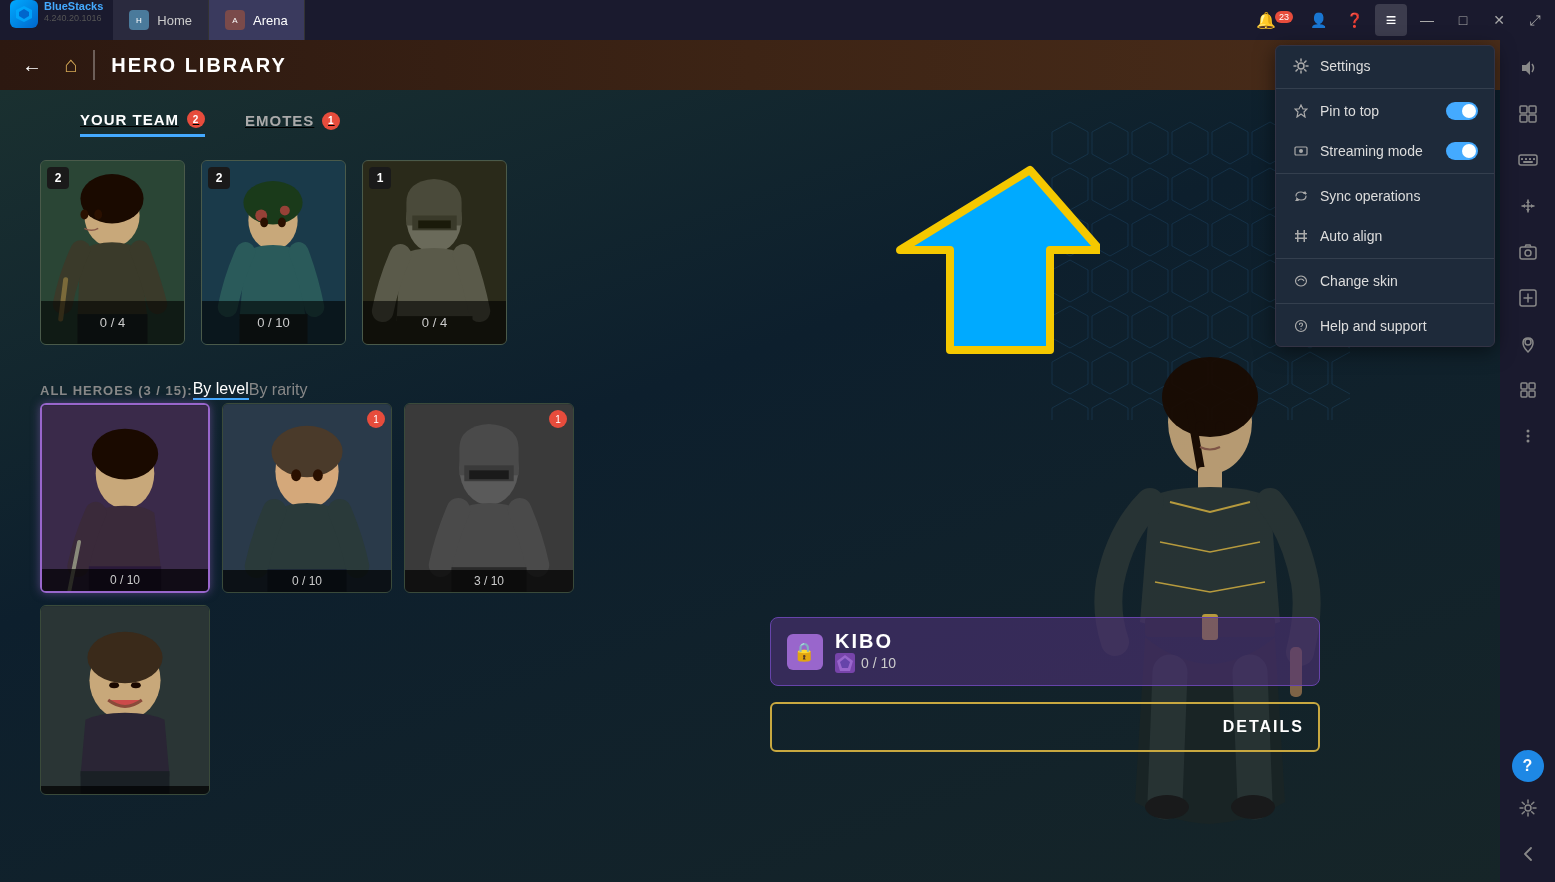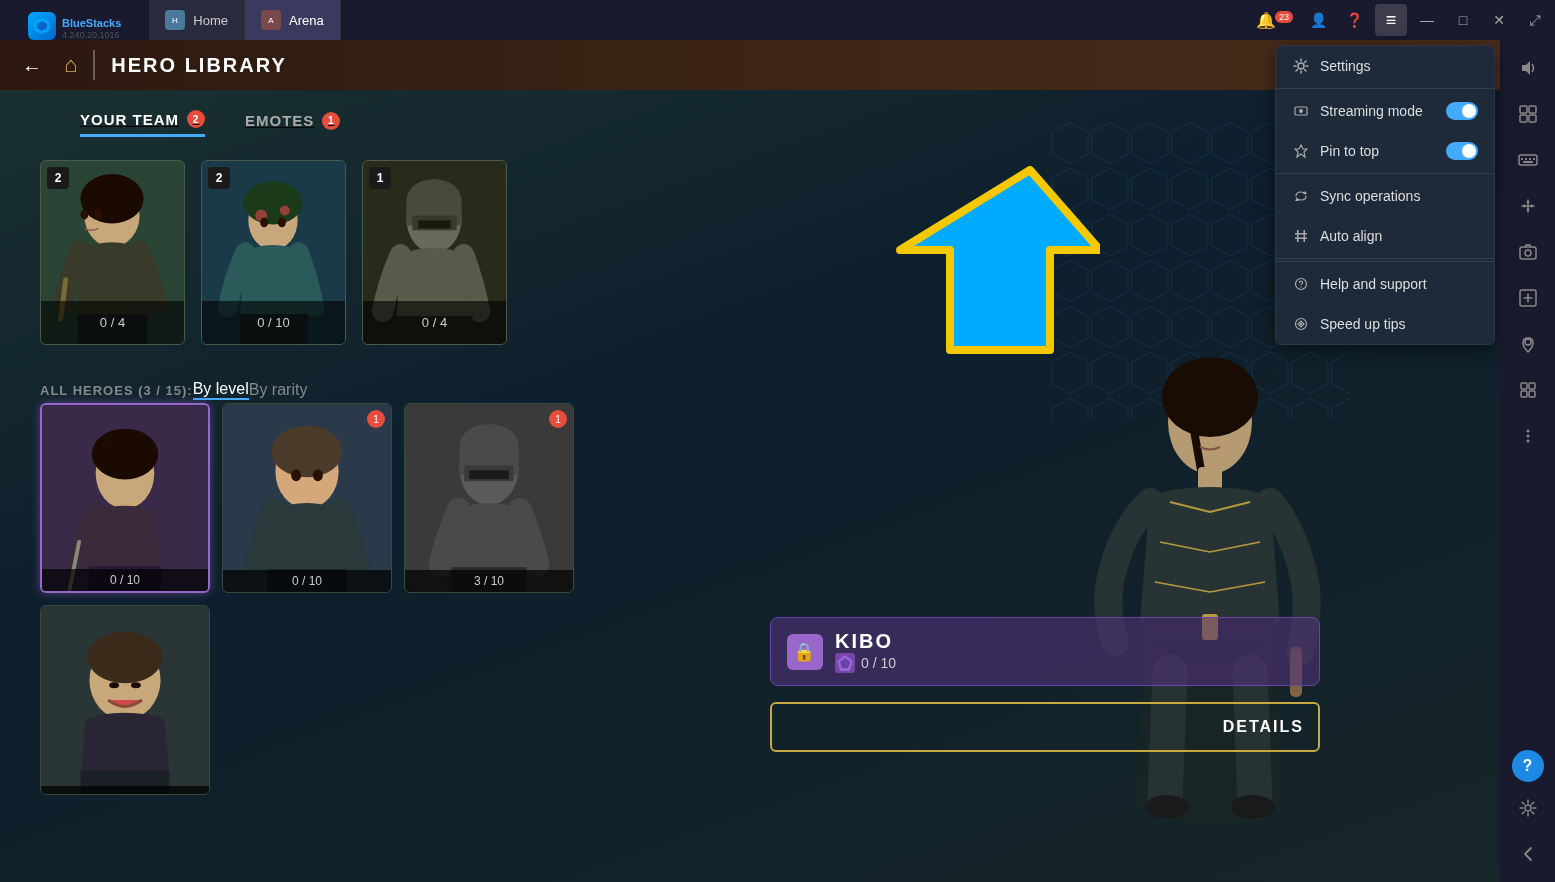--- a/index.html
+++ b/index.html
@@ -23,23 +23,23 @@
       z-index: 100;
     }
     .title-bar-left {
       display: flex;
       align-items: center;
       gap: 0;
       height: 100%;
     }
     .bs-logo-area {
       display: flex;
-      align-items: flex-end;
+      align-items: flex-start;
       gap: 6px;
-      padding: 0 28px;
+      padding: 0 10px;
       height: 100%;
       background: #1a1a2e;
     }
     .bs-logo {
       width: 28px;
       height: 28px;
       background: linear-gradient(135deg, #00aaff, #0066cc);
       border-radius: 6px;
       display: flex;
       align-items: center;
@@ -827,35 +827,35 @@
         <path d="M8,1 L8,3 M8,13 L8,15 M1,8 L3,8 M13,8 L15,8 M3,3 L4.5,4.5 M11.5,11.5 L13,13 M13,3 L11.5,4.5 M4.5,11.5 L3,13" stroke="#aaa" stroke-width="1.5" stroke-linecap="round"></path>
       </svg>
     </div>
     <span>Settings</span>
   </div>
   <div class="menu-divider"></div>
 
   <div class="menu-item">
     <div class="menu-icon">
       <svg width="14" height="14" viewBox="0 0 14 14">
+        <path d="M7,1 L9,5 L13,5 L10,8 L11,13 L7,10 L3,13 L4,8 L1,5 L5,5 Z" fill="none" stroke="#aaa" stroke-width="1.2"></path>
+      </svg>
+    </div>
+    <span>Pin to top</span>
+    <div class="toggle-switch"></div>
+  </div>
+
+  <div class="menu-item">
+    <div class="menu-icon">
+      <svg width="14" height="14" viewBox="0 0 14 14">
         <rect x="1" y="3" width="12" height="8" rx="1" fill="none" stroke="#aaa" stroke-width="1.2"></rect>
         <circle cx="7" cy="7" r="2" fill="#aaa"></circle>
       </svg>
     </div>
     <span>Streaming mode</span>
-    <div class="toggle-switch"></div>
-  </div>
-
-  <div class="menu-item">
-    <div class="menu-icon">
-      <svg width="14" height="14" viewBox="0 0 14 14">
-        <path d="M7,1 L9,5 L13,5 L10,8 L11,13 L7,10 L3,13 L4,8 L1,5 L5,5 Z" fill="none" stroke="#aaa" stroke-width="1.2"></path>
-      </svg>
-    </div>
-    <span>Pin to top</span>
     <div class="toggle-switch"></div>
   </div>
   <div class="menu-divider"></div>
 
   <div class="menu-item">
     <div class="menu-icon">
       <svg width="14" height="14" viewBox="0 0 14 14">
         <path d="M2,7 Q2,3 7,3 Q10,3 11.5,5" stroke="#aaa" stroke-width="1.2" fill="none" stroke-linecap="round"></path>
         <path d="M12,7 Q12,11 7,11 Q4,11 2.5,9" stroke="#aaa" stroke-width="1.2" fill="none" stroke-linecap="round"></path>
         <polygon points="11,2 13,5 9,5" fill="#aaa"></polygon>
@@ -871,43 +871,42 @@
         <rect x="1" y="4" width="12" height="1.5" fill="#aaa"></rect>
         <rect x="1" y="8.5" width="12" height="1.5" fill="#aaa"></rect>
         <rect x="3" y="1" width="1.5" height="12" fill="#aaa"></rect>
         <rect x="9.5" y="1" width="1.5" height="12" fill="#aaa"></rect>
       </svg>
     </div>
     <span>Auto align</span>
   </div>
   <div class="menu-divider"></div>
 
+  <div class="menu-item">
+    <div class="menu-icon">
+      <svg width="14" height="14" viewBox="0 0 14 14">
+        <path d="M7,2 Q10,2 12,5 Q13,7 12,9 Q10,12 7,12 Q4,12 2,9 Q1,7 2,5 Q4,2 7,2 Z" fill="none" stroke="#aaa" stroke-width="1.2"></path>
+        <path d="M4,7 Q5,5 7,5 Q9,5 10,7" stroke="#aaa" stroke-width="1.2" fill="none"></path>
+      </svg>
+    </div>
+    <span>Change skin</span>
+  </div>
   <div class="menu-divider"></div>
 
   <div class="menu-item">
     <div class="menu-icon">
       <svg width="14" height="14" viewBox="0 0 14 14">
         <circle cx="7" cy="7" r="5.5" fill="none" stroke="#aaa" stroke-width="1.2"></circle>
         <path d="M5.5,5.5 Q5.5,4 7,4 Q8.5,4 8.5,5.5 Q8.5,7 7,7.5" stroke="#aaa" stroke-width="1.2" fill="none" stroke-linecap="round"></path>
         <circle cx="7" cy="10" r="0.7" fill="#aaa"></circle>
       </svg>
     </div>
     <span>Help and support</span>
   </div>
 
-  <div class="menu-item">
-    <div class="menu-icon">
-      <svg width="14" height="14" viewBox="0 0 14 14">
-        <circle cx="7" cy="7" r="5.5" fill="none" stroke="#aaa" stroke-width="1.2"></circle>
-        <path d="M4,7 L7,4 L10,7 L7,10 Z" fill="none" stroke="#aaa" stroke-width="1.2"></path>
-        <circle cx="7" cy="7" r="1.2" fill="#aaa"></circle>
-      </svg>
-    </div>
-    <span>Speed up tips</span>
-  </div>
 </div>
 
 <div class="right-sidebar">
   <div class="sidebar-icon">
     <svg width="20" height="20" viewBox="0 0 20 20">
       <polygon points="4,7 8,7 12,3 12,17 8,13 4,13" fill="#888"></polygon>
       <path d="M14,6 Q17,10 14,14" stroke="#888" stroke-width="1.5" fill="none"></path>
     </svg>
   </div>
   <div class="sidebar-icon">

